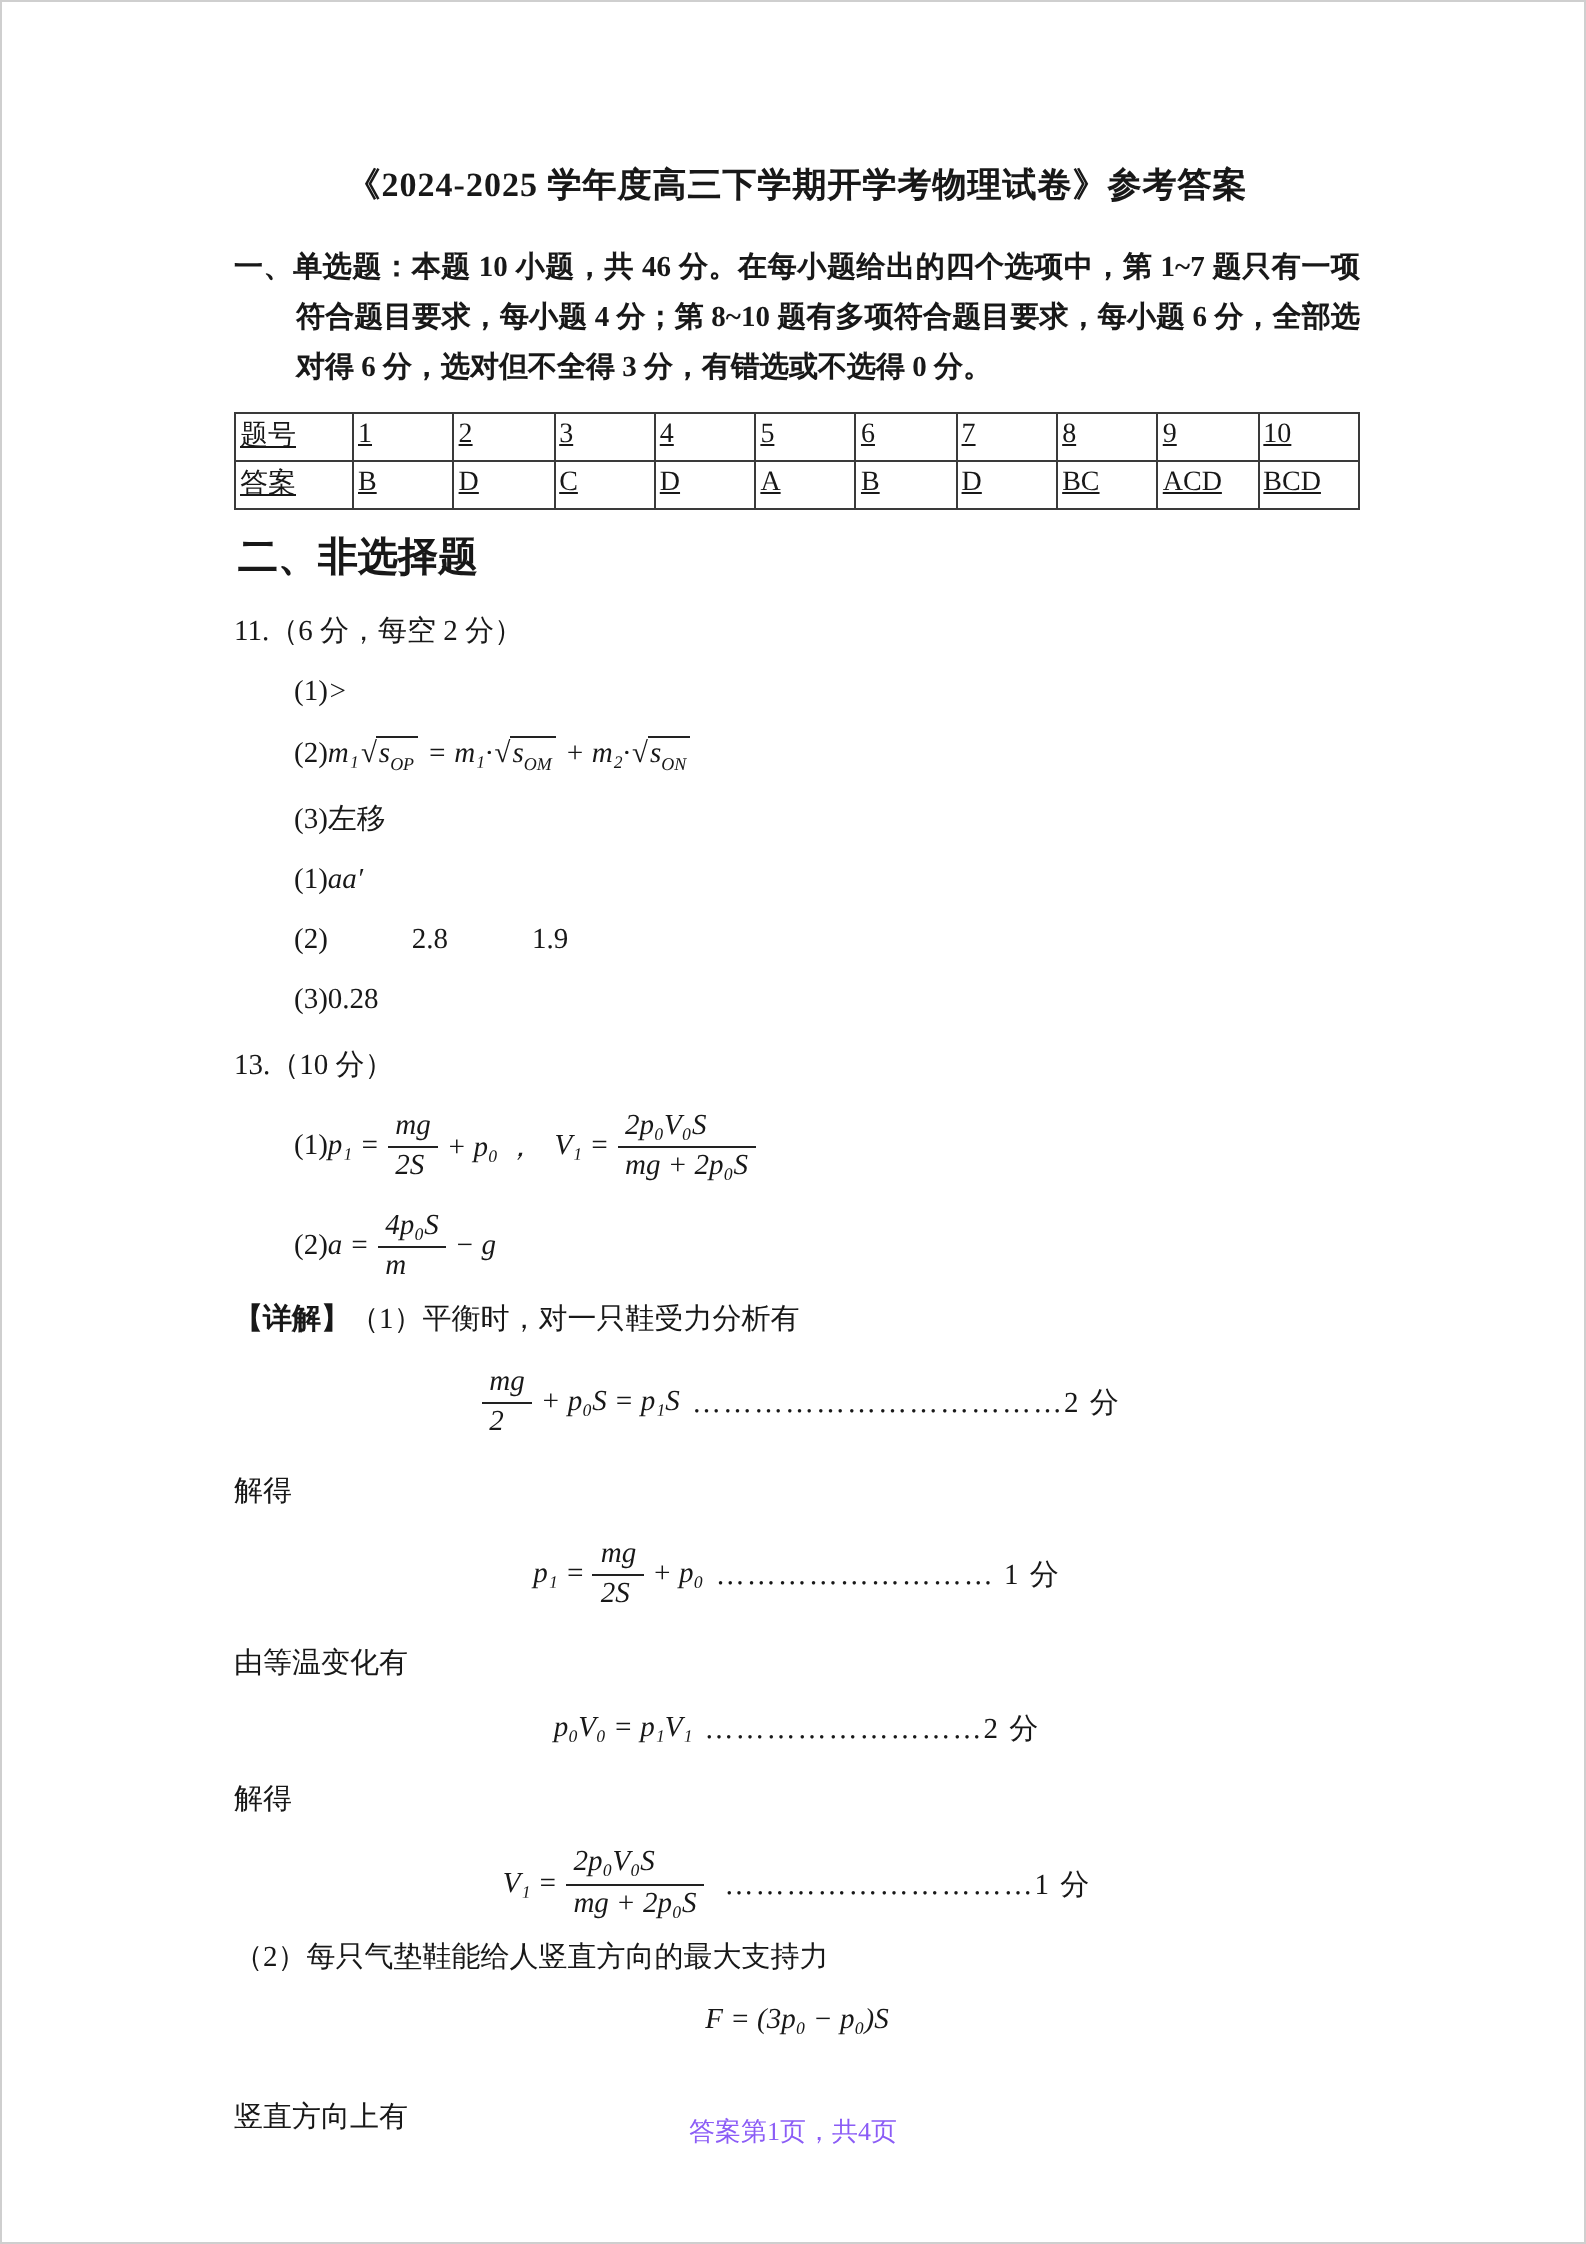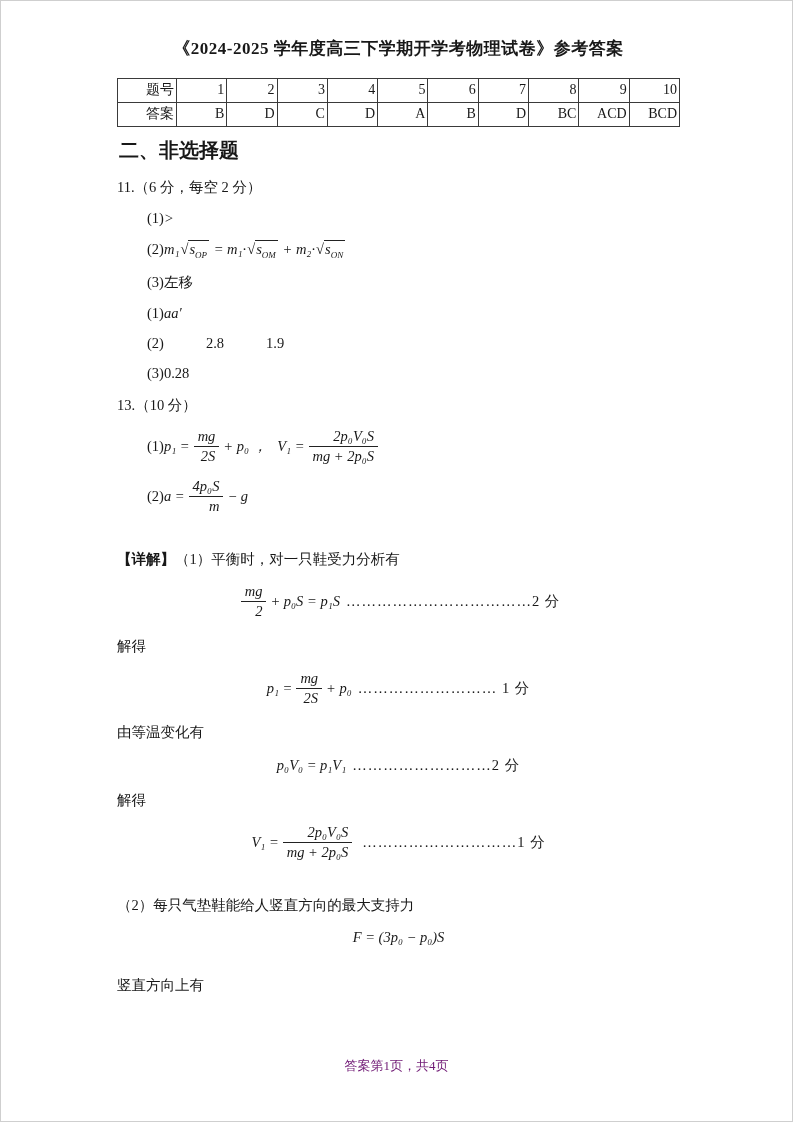--- a/index.html
+++ b/index.html
@@ -2,72 +2,73 @@
 <html><head>
 <meta charset="utf-8">
 <style>
   * { box-sizing: border-box; }
   html,body { margin:0; padding:0; background:#ffffff; }
   .page {
     width:793px; height:1122px; position:relative; overflow:hidden;
     background:#ffffff; border:1px solid #cfcfcf;
     font-family:"Liberation Serif","DejaVu Serif",serif; color:#181818;
   }
-  .content { padding:36px 112px 0 116px;border-radius:11px; }
+  .content { padding:80px 112px 0 116px;border-radius:11px; }
 
   .title { font-size:17px; font-weight:bold; text-align:center; margin:0 0 18px 0; letter-spacing:0.5px; }
 
   .intro {
     font-size:14.5px; line-height:1.74; margin:0 0 8px 0; font-weight:bold;
     padding-left:31px; text-indent:-31px; text-align:justify;
   }
 
   .ans-table { width:100%; border-collapse:collapse; table-layout:fixed; font-size:14px; }
-  .ans-table td { border:1px solid #3a3a3a; text-align:right; padding:2px 2px 3px; height:22px; }
+  .ans-table td { border:1px solid #3a3a3a; text-align:left; padding:2px 2px 3px; height:22px;text-decoration:underline; }
   .ans-table td.lbl { width:10.5%; }
 
   .sec-heading { font-size:20px; font-weight:bold; margin:10px 0 0 2px; }
 
   .q-title { font-size:14.5px; margin-top:14px; }
   .q-part { margin:13px 0 0 30px; font-size:14.5px; }
   .q-part.tall { display:flex; align-items:center; }
 
   .math { font-style:italic; }
   .plain, .dots { font-style:normal; }
   .dots { letter-spacing:1px; }
 
-  .frac { display:inline-block; vertical-align:middle; text-align:right; margin:0 4px; line-height:1.18; font-style:italic; }
+  .frac { display:inline-block; vertical-align:middle; text-align:left; margin:0 4px; line-height:1.18; font-style:italic; }
   .frac .num { display:block; border-bottom:1px solid #222; padding:0 4px 1px; }
   .frac .den { display:block; padding:1px 4px 0; }
 
   .sqrt { display:inline-block; white-space:nowrap; margin:0 1px; }
   .sqrt::before { content:"√"; font-style:normal; }
   .sqrt .rad { display:inline-block; border-top:1px solid #222; padding:0 2px 0 1px;text-align:center; }
   sub { font-size:0.62em; }
 
   .formula-line { margin:14px 0 0 0; font-size:14.5px; display:flex; align-items:center; justify-content:center; }
   .formula-line .gap-dots { margin-left:6px; }
 
-  .detail-text { font-size:14.5px; margin-top:35px; }
+  .detail-text { font-size:14.5px; margin-top:8px; }
   .detail-label { font-weight:bold; }
   .solve-text { font-size:14.5px; margin-top:16px; }
 
   .blank-gap { display:inline-block; width:42px; }
   .gap-sm { display:inline-block; width:10px; }
 
-  .footer { position:absolute; bottom:46px; left:0; width:100%; text-align:center; font-size:13px; color:#701a75; }
+  .footer { position:absolute; bottom:46px; left:0; width:100%; text-align:center; font-size:13px; color:#8b5cf6; }
 </style>
 </head>
 <body>
 
 <div class="page">
   <div class="content">
 
     <h1 class="title">《2024-2025 学年度高三下学期开学考物理试卷》参考答案</h1>
 
+    <p class="intro"><strong>一、单选题：</strong><span>本题 10 小题，共 46 分。在每小题给出的四个选项中，第 1~7 题只有一项符合题目要求，每小题 4 分；第 8~10 题有多项符合题目要求，每小题 6 分，全部选对得 6 分，选对但不全得 3 分，有错选或不选得 0 分。</span></p>
 
     <table class="ans-table">
       <tbody>
       <tr>
         <td class="lbl">题号</td>
         <td>1</td>
         <td>2</td>
         <td>3</td>
         <td>4</td>
         <td>5</td>

